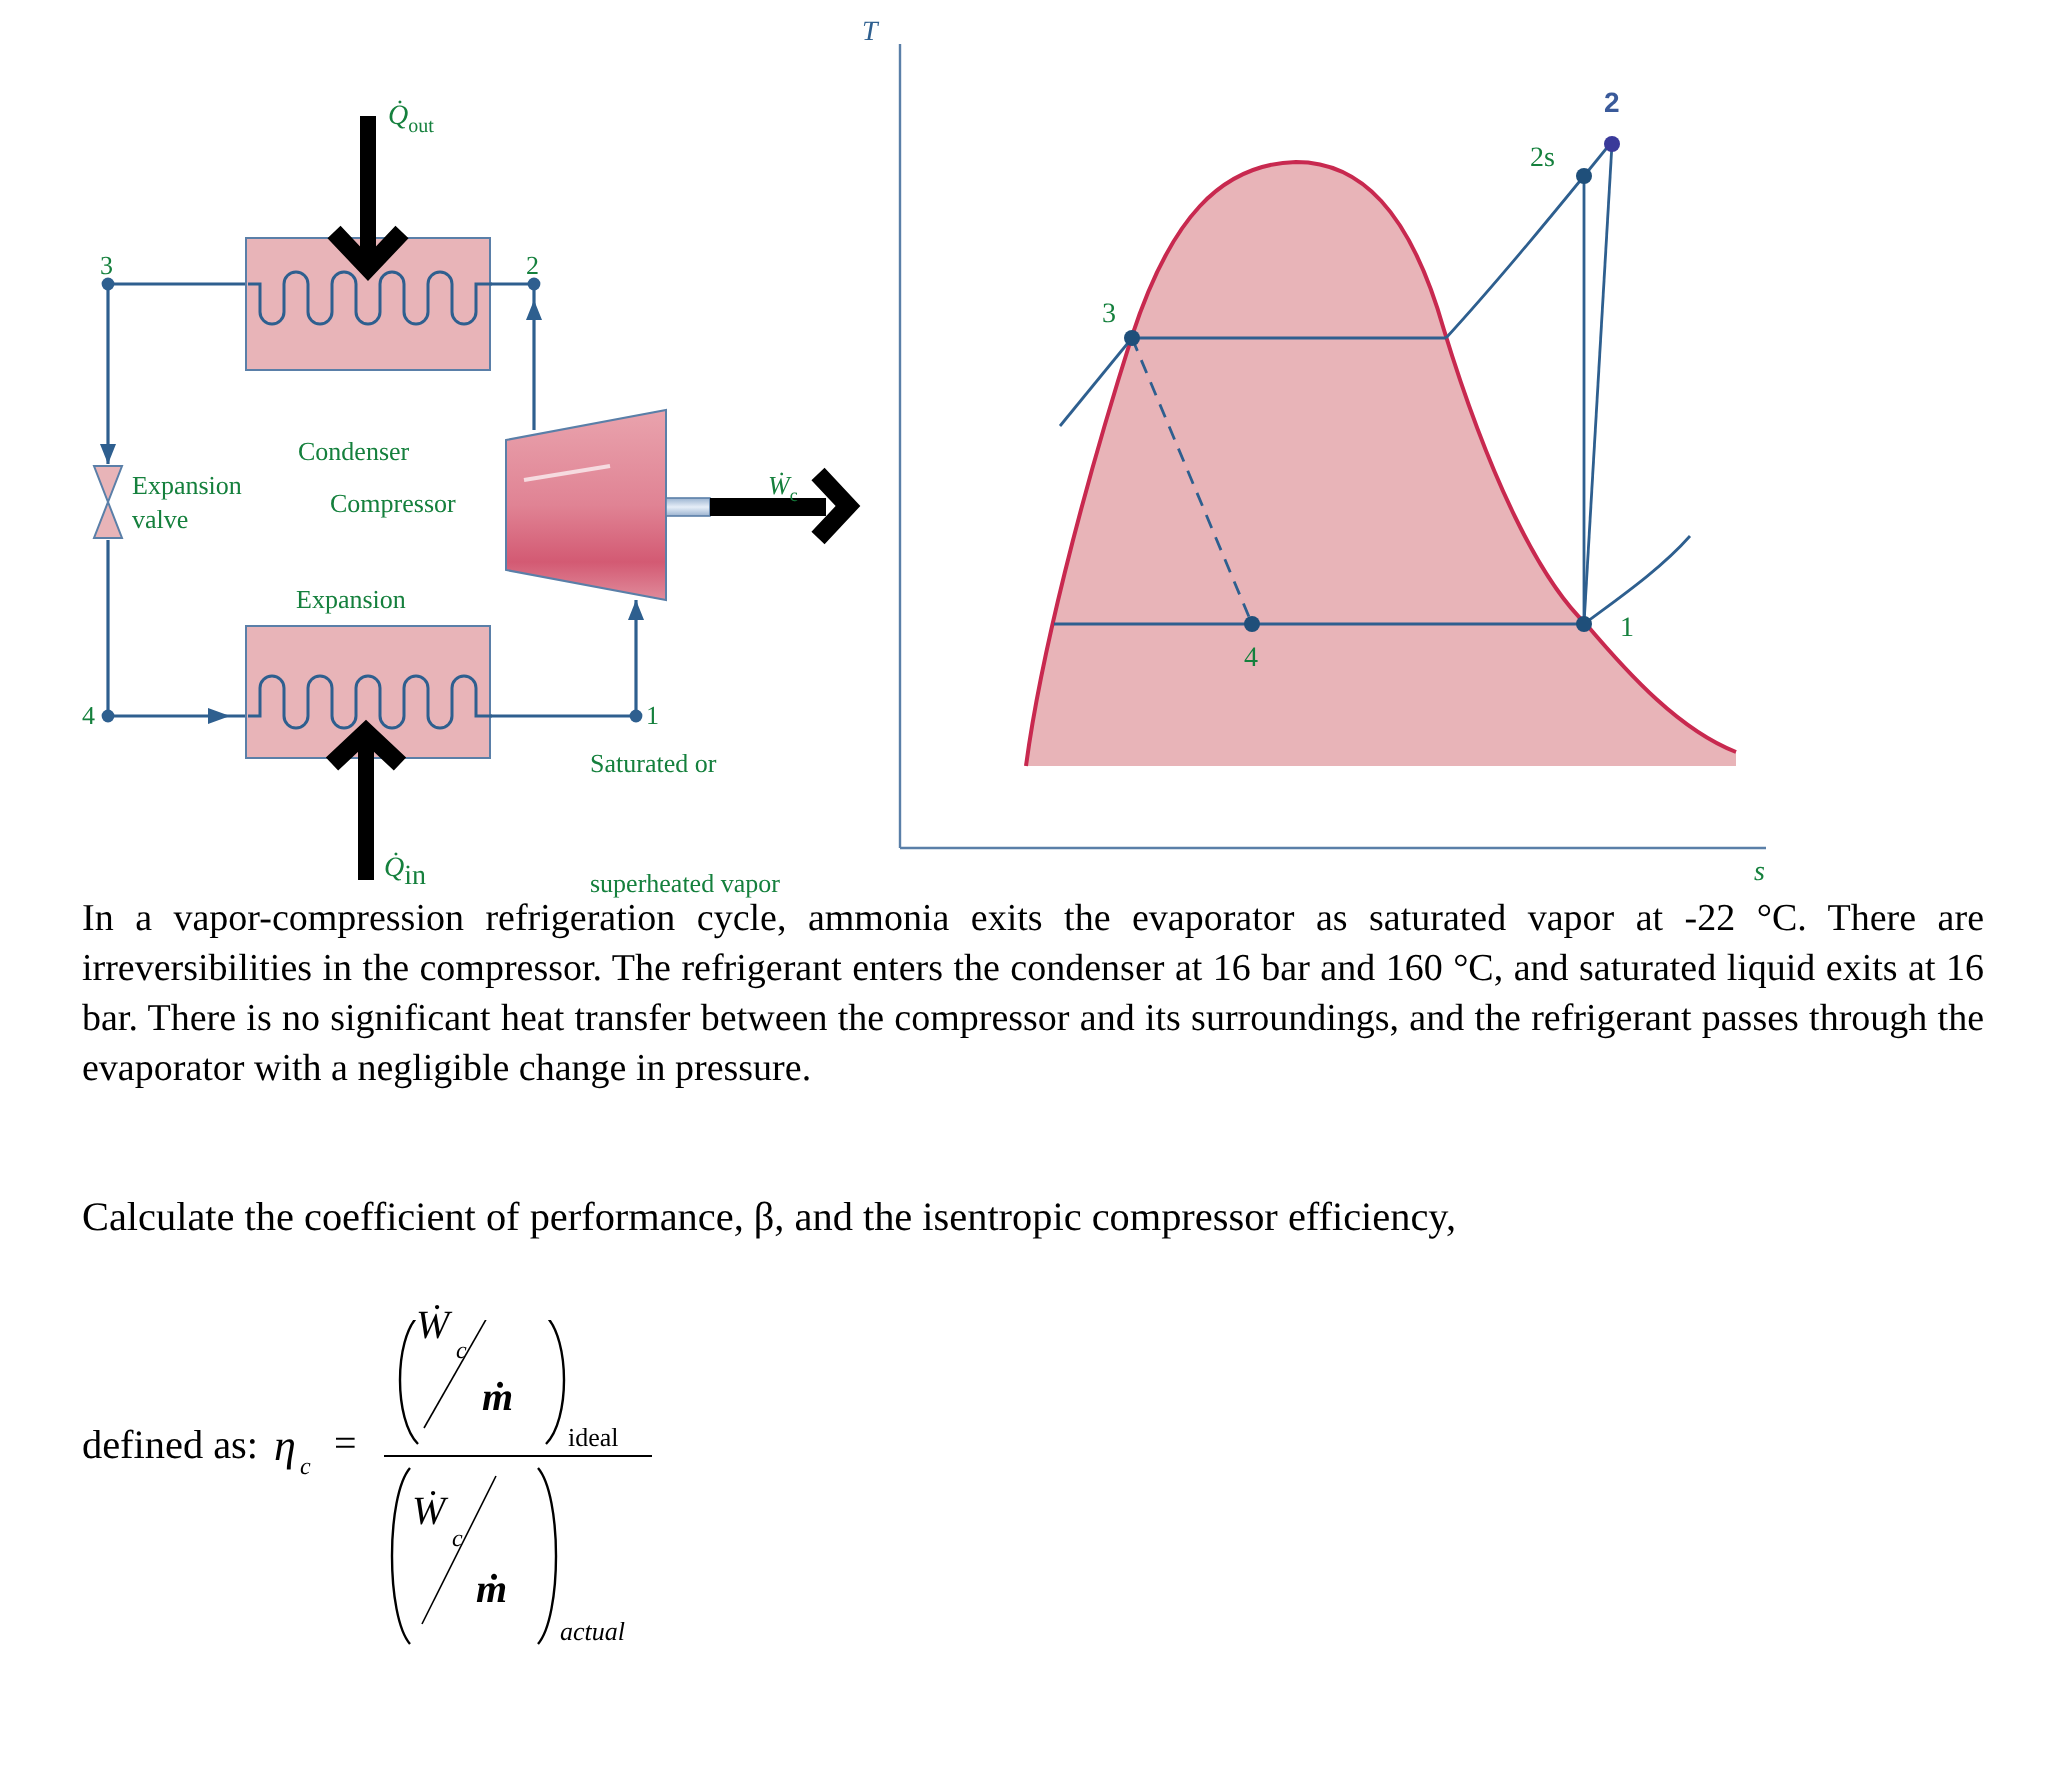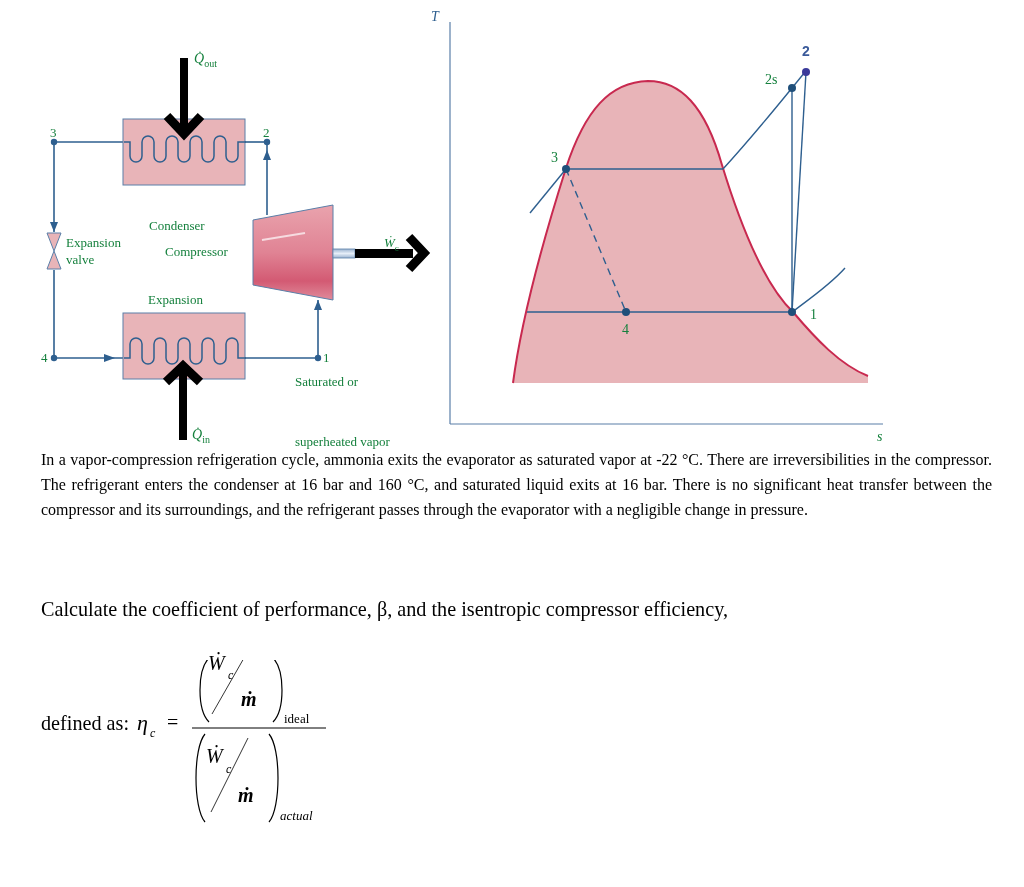--- a/index.html
+++ b/index.html
@@ -1,21 +1,21 @@
 <!DOCTYPE html>
 <html><head>
 <meta charset="utf-8">
 <style>
   html, body { margin: 0; padding: 0; background: #ffffff; }
   body { width: 1024px; height: 887px; position: relative; overflow: hidden; font-family: "Liberation Serif", "DejaVu Serif", serif; color: #000; }
   .figure { position: absolute; left: 0; top: 0; width: 1024px; height: 450px; }
   .figure svg { position: absolute; left: 0; top: 0; }
   .dlabel { position: absolute; font-family: "Liberation Serif", serif; color: #15803d; font-size: 13px; line-height: 1; white-space: nowrap; }
   .dlabel.big { font-size: 14px; }
-  .problem { position: absolute; left: 41px; top: 447px; width: 951px; font-size: 16px; line-height: 25px; text-align: justify; }
+  .problem { position: absolute; left: 41px; top: 447px; width: 951px; font-size: 19px; line-height: 25px; text-align: justify; }
   .problem p { margin: 0; }
   .calc { position: absolute; left: 41px; top: 597px; font-size: 20.2px; line-height: 25px; white-space: nowrap; }
   .formula { position: absolute; left: 41px; top: 660px; width: 420px; height: 190px; }
   .defined { position: absolute; left: 0; top: 52px; font-size: 20.2px; white-space: nowrap; text-align: center; }
   .italic { font-style: italic; }
 </style>
 </head>
 <body>
 
 <div class="figure">
@@ -126,21 +126,21 @@
 
       <circle cx="566" cy="169" r="4" fill="#1f4f7a"></circle>
       <circle cx="626" cy="312" r="4" fill="#1f4f7a"></circle>
       <circle cx="792" cy="312" r="4" fill="#1f4f7a"></circle>
       <circle cx="792" cy="88" r="4" fill="#1f4f7a"></circle>
       <circle cx="806" cy="72" r="4" fill="#3a3a9a"></circle>
     </g>
   </svg>
 
   <span class="dlabel big italic" style="left:194px; top:52px;"><span>Q̇</span><sub style="font-style:normal;font-size:10px;">out</sub></span>
-  <span class="dlabel big italic" style="left:192px; top:428px;"><span>Q̇</span><sub style="font-style:normal;font-size:10px;">in</sub></span>
+  <span class="dlabel big italic" style="left:192px; top:428px;"><span>Q̇</span><sub style="font-style:normal;font-size:14px;">in</sub></span>
   <span class="dlabel italic" style="left:384px; top:236px;"><span>Ẇ</span><sub style="font-style:normal;font-size:9px;">c</sub></span>
   <span class="dlabel" style="left:149px; top:191px;margin-top:28px;">Condenser</span>
   <span class="dlabel" style="left:148px; top:293px;">Expansion</span>
   <span class="dlabel" style="left:165px; top:245px;">Compressor</span>
   <span class="dlabel" style="left:66px; top:236px;">Expansion</span>
   <span class="dlabel" style="left:66px; top:253px;">valve</span>
   <span class="dlabel" style="left:295px; top:375px;">Saturated or</span>
   <span class="dlabel" style="left:295px; top:391px;margin-top:44px;">superheated vapor</span>
   <span class="dlabel" style="left:50px; top:126px;">3</span>
   <span class="dlabel" style="left:263px; top:126px;">2</span>

